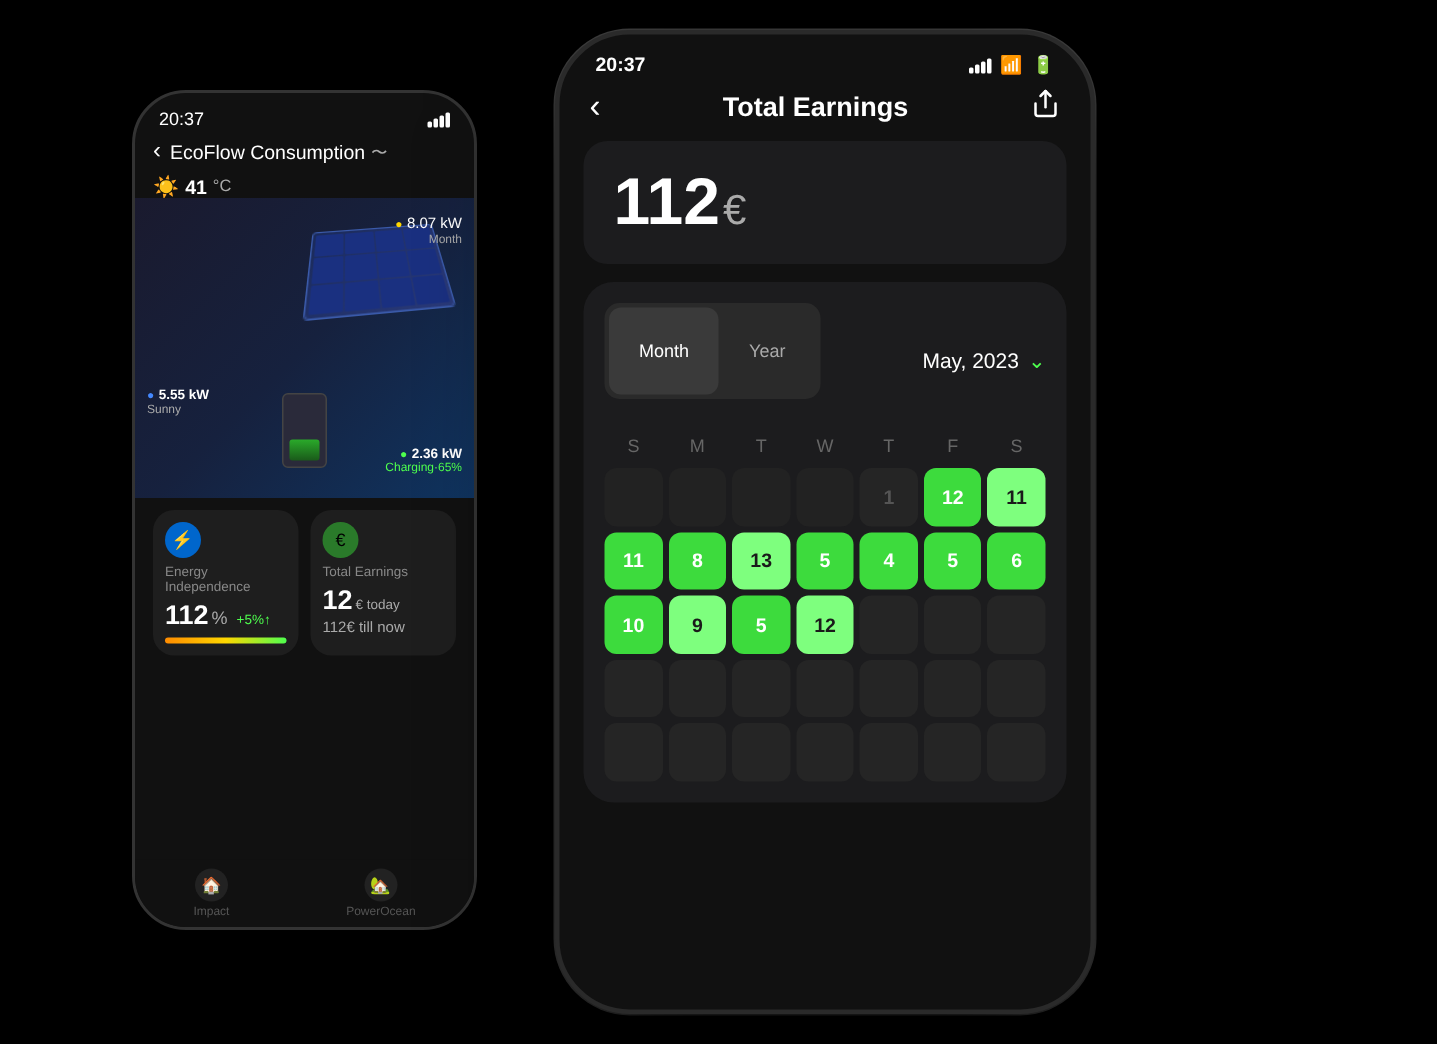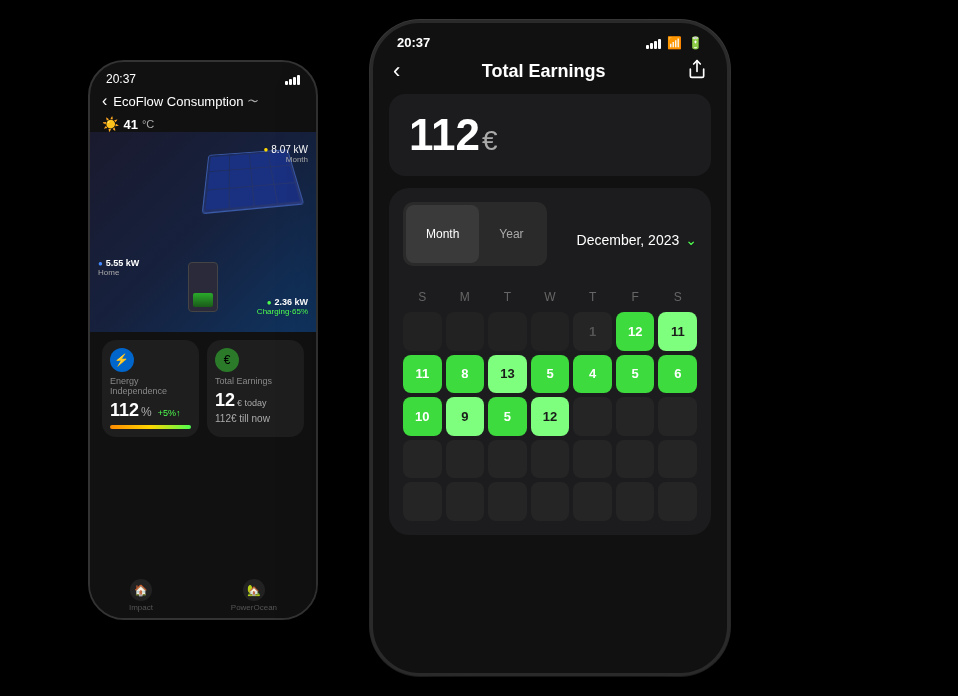--- a/index.html
+++ b/index.html
@@ -426,21 +426,21 @@
           <span style="color:#fff; font-size:10px; font-weight:400;">8.07 kW</span>
         </div>
         <div style="color:#aaa; font-size:8px; text-align:right;">Month</div>
       </div>
 
       <div style="position:absolute; bottom:55px; left:8px;">
         <div style="display:flex; align-items:center; gap:3px;">
           <span style="color:#4488ff; font-size:8px;">●</span>
           <span style="color:#fff; font-size:9px; font-weight:600;">5.55 kW</span>
         </div>
-        <div style="color:#aaa; font-size:8px;">Home</div>
+        <div style="color:#aaa; font-size:8px;">Sunny</div>
       </div>
 
       <div style="position:absolute; bottom:16px; right:8px; text-align:right;">
         <div style="display:flex; align-items:center; justify-content:flex-end; gap:3px;">
           <span style="color:#4eff4e; font-size:8px;">●</span>
           <span style="color:#fff; font-size:9px; font-weight:600;">2.36 kW</span>
         </div>
         <div style="color:#4eff4e; font-size:8px;">Charging·65%</div>
       </div>
     </div>
@@ -516,21 +516,21 @@
     </div>
 
     <div class="calendar-section">
 
       <div style="display:flex; justify-content:space-between; align-items:center; margin-bottom:10px;">
         <div class="tab-switch">
           <button class="tab-btn active">Month</button>
           <button class="tab-btn">Year</button>
         </div>
         <div class="month-selector">
-          <span>December, 2023</span>
+          <span>May, 2023</span>
           <span class="chevron">⌄</span>
         </div>
       </div>
 
       <div class="cal-header">
         <div class="cal-day-label">S</div>
         <div class="cal-day-label">M</div>
         <div class="cal-day-label">T</div>
         <div class="cal-day-label">W</div>
         <div class="cal-day-label">T</div>

